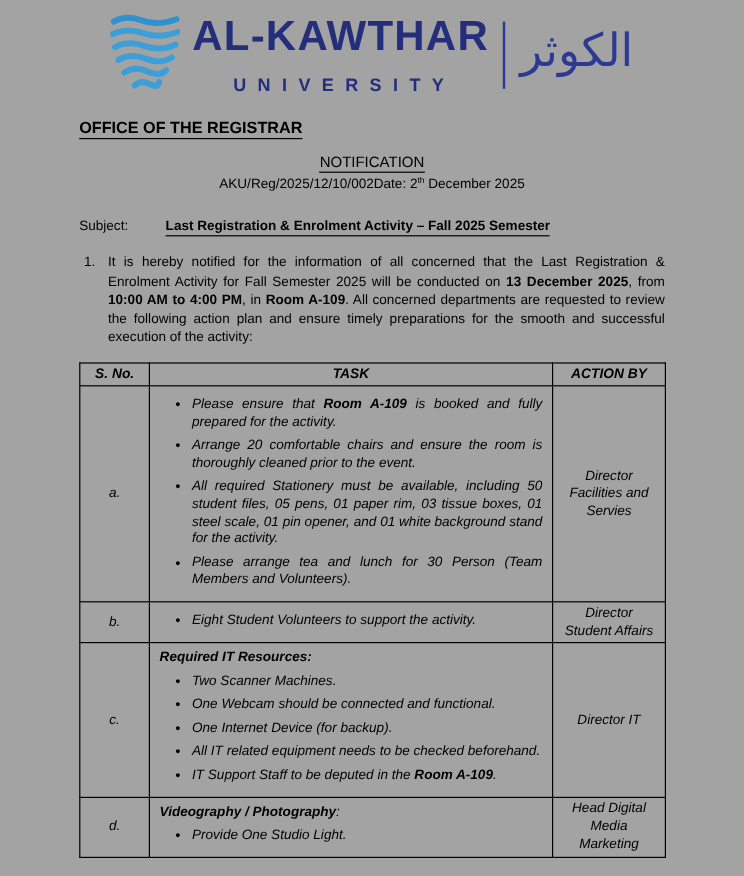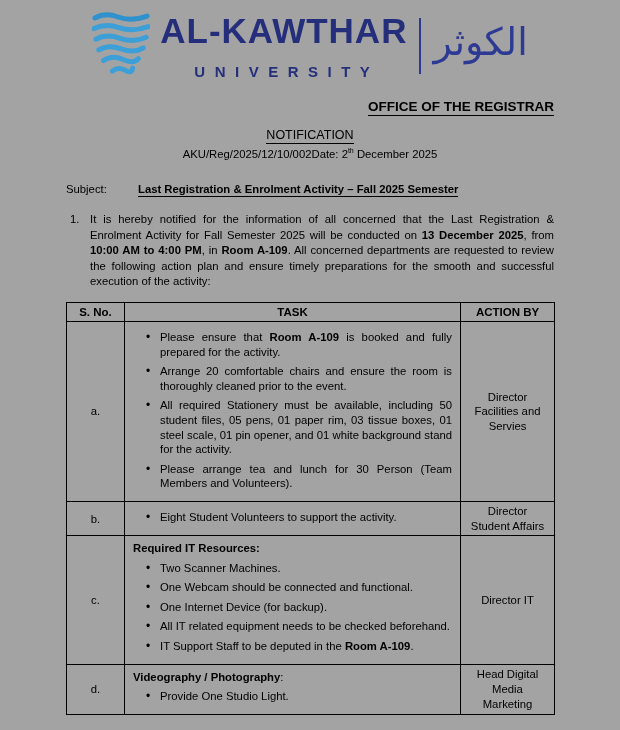--- a/index.html
+++ b/index.html
@@ -10,36 +10,36 @@
   }
   
   .logo-row{display:flex;align-items:center;justify-content:center;gap:10px;margin-top:2px;height:76px;}
   .logo-mark{display:inline-flex;flex:none;}
   .logo-text{display:flex;flex-direction:column;align-items:center;line-height:1;}
   .logo-name{font-size:35px;font-weight:bold;color:#252e7b;letter-spacing:1px;line-height:1;}
   .logo-sub{font-size:15px;font-weight:bold;color:#252e7b;letter-spacing:9.5px;margin-top:16px;text-indent:6px;}
   .logo-divider{width:2px;height:56px;background:#2d3a93;flex:none;margin:0 2px;}
   .logo-arabic{font-family:"DejaVu Sans",sans-serif;font-size:38px;color:#2d3a93;line-height:1;margin-top:-8px;}
   
-  .h-office{text-align:right;margin-top:15px;font-size:13.5px;font-weight:bold;}
+  .h-office{text-align:left;margin-top:15px;font-size:13.5px;font-weight:bold;}
   .h-notif{text-align:center;margin-top:12px;font-size:12.5px;font-weight:normal;}
   .u{display:inline-block;border-bottom:1.6px solid #000;padding-bottom:1px;}
   
   .meta-row{display:flex;justify-content:center;margin-top:4px;font-size:11.3px;}
   sup{font-size:7px;line-height:0;}
   
   .subject-row{display:flex;margin-top:23px;font-size:11.3px;align-items:baseline;}
   .subject-label{width:72px;flex:none;}
   .subject-text{font-weight:bold;border-bottom:1.6px solid #000;padding-bottom:1px;}
   
   .para{display:flex;margin-top:15px;font-size:11.3px;line-height:15.6px;}
   .para-num{width:20px;flex:none;padding-left:4px;}
   .para-text{flex:1;text-align:justify;}
   
-  table.tasks{border-collapse:collapse;margin-top:12px;width:488px;table-layout:fixed;font-size:11.3px;}
+  table.tasks{border-collapse:collapse;margin-top:12px;width:488px;table-layout:fixed;font-size:11.3px;font-style:italic;}
   table.tasks th,table.tasks td{border:1px solid #000;}
   table.tasks th{font-size:11.5px;font-weight:bold;text-align:center;padding:3px 2px;}
   td.sno{text-align:center;vertical-align:middle;}
   td.task{padding:3px 8px 5px 8px;vertical-align:top;line-height:14.6px;}
   td.action{text-align:center;vertical-align:middle;padding:2px 8px;line-height:14.6px;}
   .theading{margin:2px 0 2px 0;}
   .bullet{display:flex;margin:5px 0;}
   .bullet .marker{width:14px;flex:none;margin-left:13px;text-align:left;font-size:12px;}
   .bullet .btext{flex:1;text-align:justify;}
 </style>

